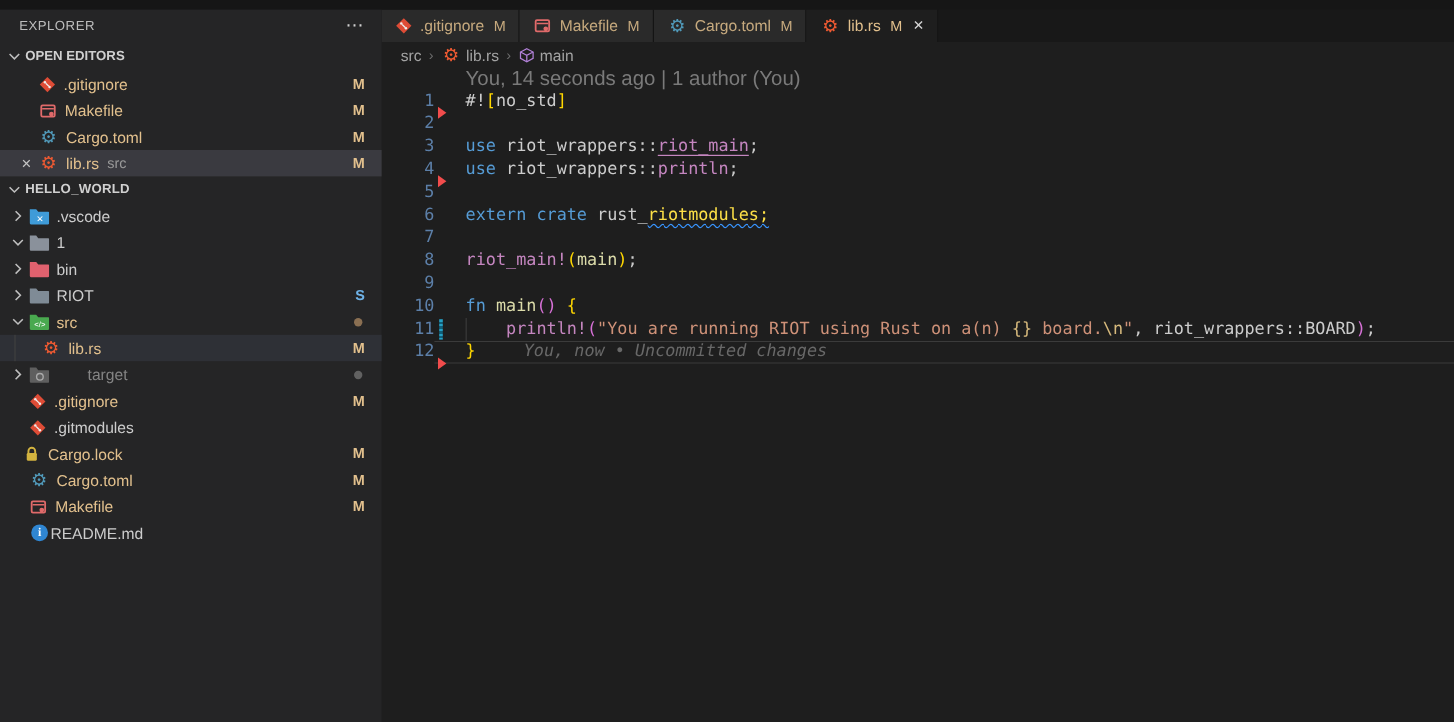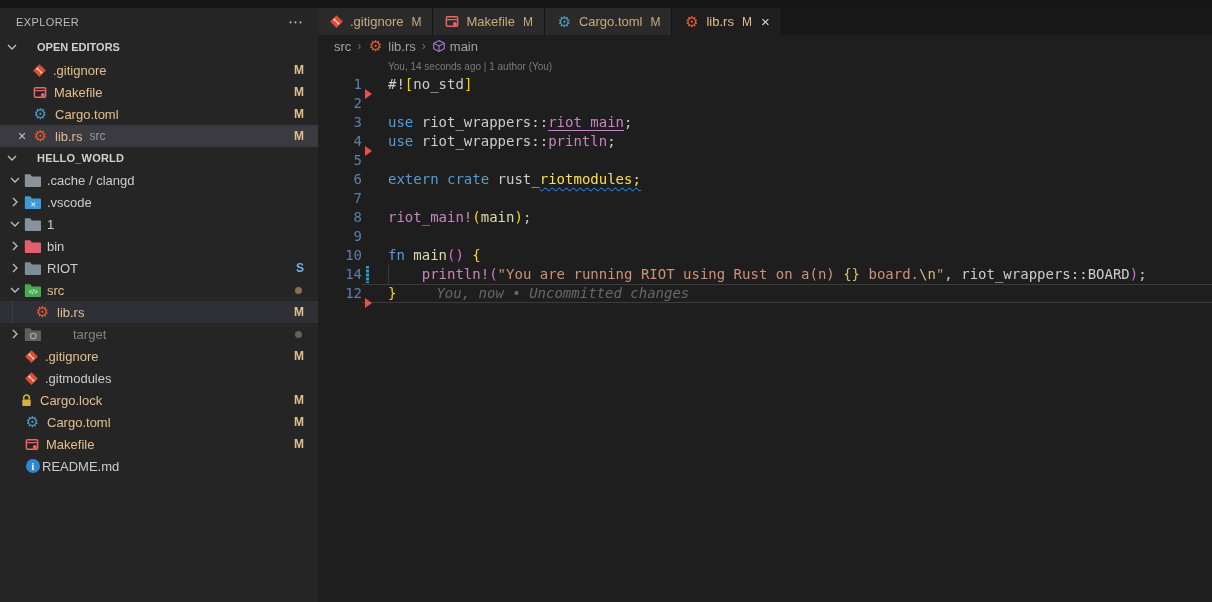--- a/index.html
+++ b/index.html
@@ -9,21 +9,21 @@
     background:#1e1e1e; font-family:"Liberation Sans", sans-serif;
     -webkit-font-smoothing:antialiased;
   }
   .top-strip { position:absolute; top:0; left:0; width:1212px; height:8px; background:#161616; z-index:6; }
 
   
   .sidebar { position:absolute; left:0; top:0; width:318px; height:602px; background:#252526; color:#ccc; z-index:2; }
   .sidebar-inner { padding-top:8px; }
   .explorer-head { height:27px; display:flex; align-items:center; justify-content:space-between; padding:0 14px 0 16px; font-size:11px; color:#bdbdbd; letter-spacing:.4px; }
   .more-dots { font-size:15px; color:#cfcfcf; letter-spacing:1px; cursor:pointer; line-height:10px; }
-  .section-head { display:flex; align-items:center; font-size:11px; font-weight:700; color:#d0d0d0; padding-left:3px;gap:16px; }
+  .section-head { display:flex; align-items:center; font-size:11px; font-weight:700; color:#d0d0d0; padding-left:3px; }
   .section-head.oe { height:24px; }
   .section-head.ws { height:22px; letter-spacing:.2px; }
   .row { position:relative; height:22px; display:flex; align-items:center; font-size:13px; color:#cccccc; cursor:pointer; }
   .row .row-label { white-space:nowrap; }
   .row .row-label.mod { color:#e2c08d; }
   .row .row-label.ign { color:#848484;margin-left:26px; }
   .row.selected-oe { background:#3a3a40; }
   .row.selected-tree { background:#2e3036; }
   .close-slot { width:20px; flex:0 0 20px; text-align:center; color:#c5c5c5; font-size:14px; }
   .chev-slot { width:18px; flex:0 0 18px; display:flex; align-items:center; justify-content:center; }
@@ -45,21 +45,21 @@
   .tab .tab-label { opacity:.85; }
   .tab .tab-badge { margin-left:8px; font-size:12px; opacity:.85; }
   .tab.active { background:#1e1e1e; }
   .tab.active .tab-label, .tab.active .tab-badge { opacity:1; }
   .tab-close { margin-left:9px; color:#d4d4d4; font-size:15px; line-height:13px; }
 
   .breadcrumbs { height:22px; display:flex; align-items:center; padding-left:16px; font-size:13px; color:#a3a3a3; }
   .bc-item { display:flex; align-items:center; cursor:pointer; }
   .bc-item .fic { margin-right:4px; }
   .bc-sep { color:#6d6d6d; margin:0 6px; font-size:12px; }
-  .blame-head { height:18px; padding-left:70px; font-size:10px; color:#7a7a7a; display:flex; align-items:center; }
+  .blame-head { height:18px; padding-left:70px; font-size:17px; color:#7a7a7a; display:flex; align-items:center; }
 
   .code-area { position:relative; font-family:"DejaVu Sans Mono", monospace; font-size:14px; }
   .code-line { position:relative; display:flex; height:19px; line-height:19px; }
   .lnum { flex:0 0 44px; width:44px; text-align:right; color:#5c7fa8; user-select:none; }
   .ltext { flex:1 1 auto; padding-left:26px; white-space:pre; }
   .current-line .ltext { box-shadow: inset 0 1px 0 #3b3b3b, inset 0 -1px 0 #3b3b3b; }
   .tok-kw { color:#569cd6; }
   .tok-macro { color:#c586c0;margin-top:40px; }
   .tok-plain { color:#cccccc; }
   .tok-fn { color:#dcdcaa; }
@@ -134,31 +134,20 @@
           <svg width="16" height="16" viewBox="0 0 16 16">
             <path d="M4 6l4 4 4-4" fill="none" stroke="#bfbfbf" stroke-width="1.3"></path>
           </svg>
         </span>
       <span>HELLO_WORLD</span>
     </div>
     <div id="tree-list">
         <div class="row " style="padding-left:6px">
           <span class="chev-slot">
             <svg width="16" height="16" viewBox="0 0 16 16">
-              <path d="M4 6l4 4 4-4" fill="none" stroke="#bfbfbf" stroke-width="1.3"></path>
-            </svg>
-          </span>
-          <svg class="fic" width="17" height="15" viewBox="0 0 16 14">
-            <path d="M.8 1.2h5l1.6 2h7.8a.8.8 0 0 1 .8.8v8.2a.9.9 0 0 1-.9.9H1.7a.9.9 0 0 1-.9-.9z" fill="#8a919b"></path>
-          </svg>
-          <span class="row-label ">.cache / clangd</span>
-        </div>
-        <div class="row " style="padding-left:6px">
-          <span class="chev-slot">
-            <svg width="16" height="16" viewBox="0 0 16 16">
               <path d="M6 4l4 4-4 4" fill="none" stroke="#bfbfbf" stroke-width="1.3"></path>
             </svg>
           </span>
           <svg class="fic" width="17" height="15" viewBox="0 0 16 14">
             <path d="M.8 1.2h5l1.6 2h7.8a.8.8 0 0 1 .8.8v8.2a.9.9 0 0 1-.9.9H1.7a.9.9 0 0 1-.9-.9z" fill="#3f9bd8"></path>
             <text x="8.7" y="11" font-size="7" fill="#fff" text-anchor="middle">✕</text>
           </svg>
           <span class="row-label ">.vscode</span>
         </div>
         <div class="row " style="padding-left:6px">
@@ -374,21 +363,21 @@
         <span class="lnum">9</span>
         <span class="ltext"></span>
       </div>
       <div class="code-line ">
         <span class="lnum">10</span>
         <span class="ltext"><span class="tok tok-kw">fn </span><span class="tok tok-fn">main</span><span class="tok tok-b2">()</span><span class="tok tok-plain"> </span><span class="tok tok-b1">{</span></span>
       </div>
       <div class="code-line ">
         <span class="mark-mod"></span>
         <span class="mark-guide"></span>
-        <span class="lnum">14</span>
+        <span class="lnum">11</span>
         <span class="ltext"><span class="tok tok-plain">    </span><span class="tok tok-macro">println!</span><span class="tok tok-b2">(</span><span class="tok tok-str">"You are running RIOT using Rust on a(n) </span><span class="tok tok-fmt">{}</span><span class="tok tok-str"> board.</span><span class="tok tok-esc">\n</span><span class="tok tok-str">"</span><span class="tok tok-plain">, riot_wrappers::BOARD</span><span class="tok tok-b2">)</span><span class="tok tok-plain">;</span></span>
       </div>
       <div class="code-line current-line">
         <span class="mark-del"></span>
         <span class="lnum">12</span>
         <span class="ltext"><span class="tok tok-b1">}</span><span class="inline-blame">You, now • Uncommitted changes</span></span>
       </div>
     </div>
 </div>
 

